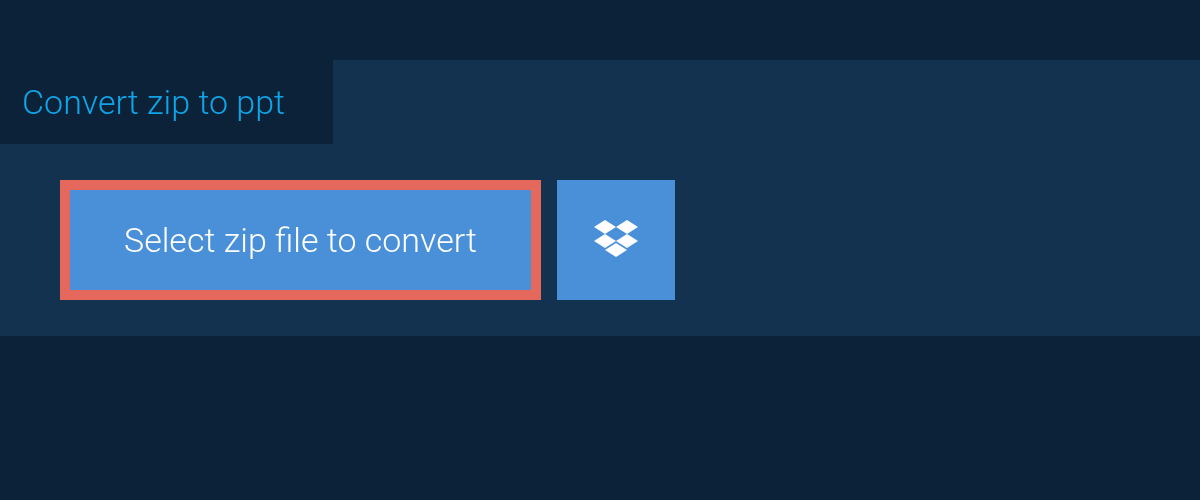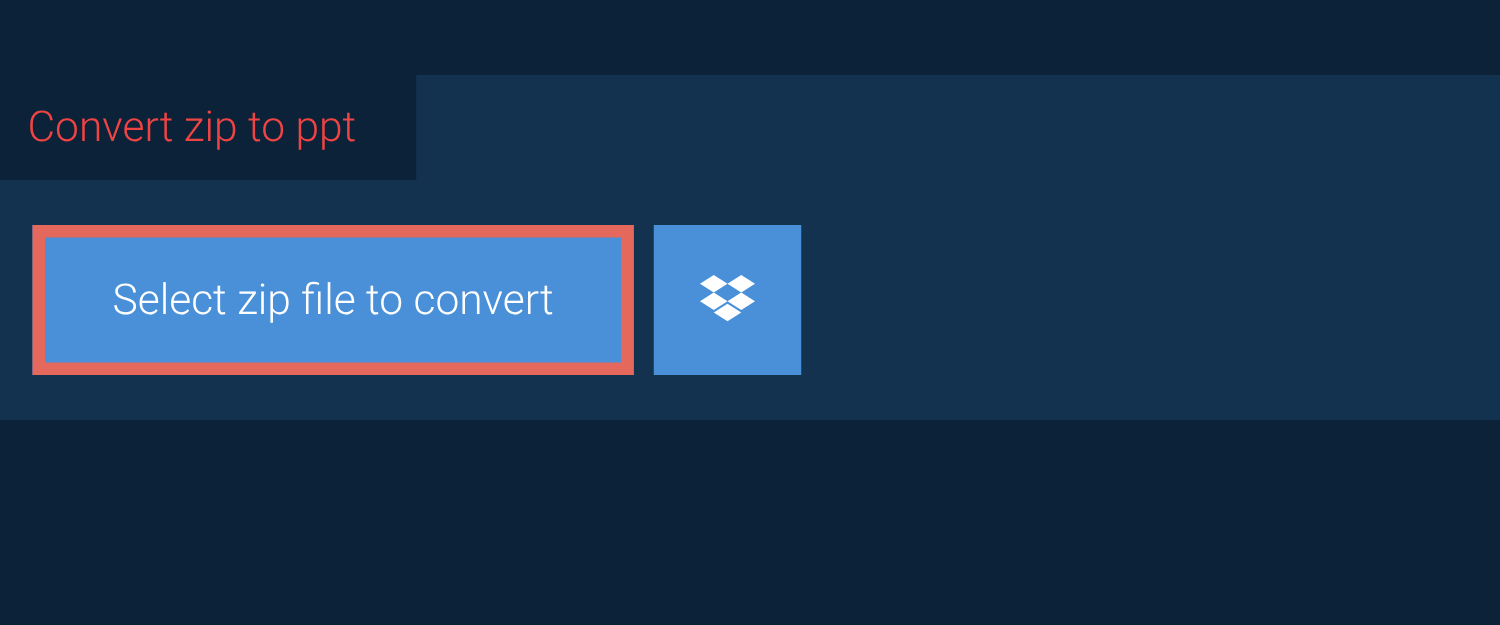--- a/index.html
+++ b/index.html
@@ -16,29 +16,30 @@
     }
     .top-panel {
       background: #13324f;
       margin-top: 60px;
       width: 100%;
     }
     .tab {
       background: #0c2238;
       display: inline-block;
       padding: 22px 48px 22px 22px;
-      color: #ef4444;
+      color: #0ea5e9;
       font-size: 34px;
       font-weight: 300;
     }
     .button-row {
       display: flex;
       padding: 36px 26px 36px 26px;
       gap: 16px;
       align-items: stretch;
+      margin-left: 34px;
     }
     .select-button {
       background: #4a90d9;
       border: 10px solid #e4695c;
       color: #ffffff;
       font-size: 34px;
       font-weight: 300;
       padding: 30px 54px;
       cursor: pointer;
       display: flex;

